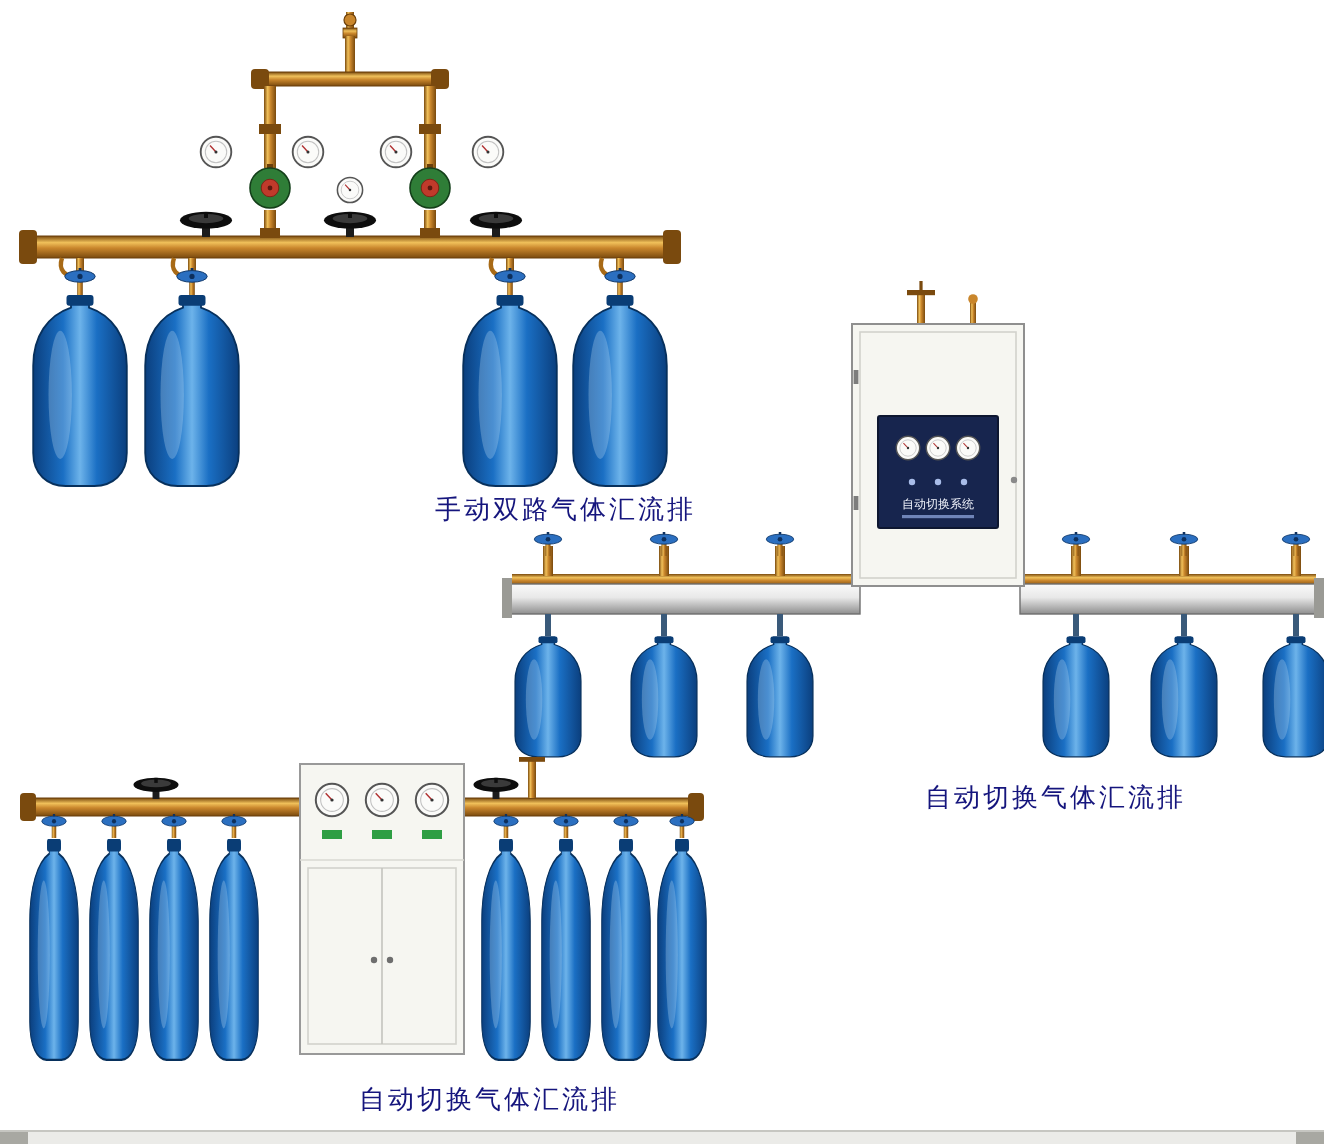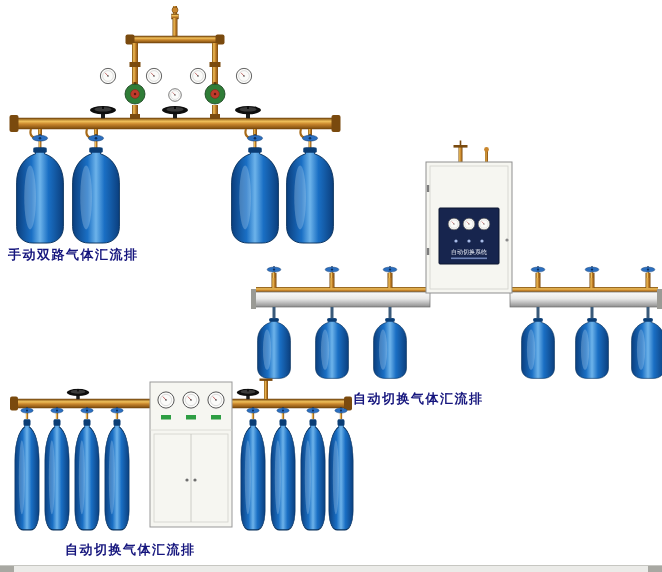--- a/index.html
+++ b/index.html
@@ -1,20 +1,20 @@
 <!DOCTYPE html>
 <html style="--cylinder-dark: #0b3f7e; --cylinder-mid: #1a6fc4; --cylinder-light: #6db3ea; --brass-dark: #7a4a0e; --brass-mid: #c9862c; --brass-light: #f0c05a; --handwheel-blue: #2b6fc0; --regulator-green: #2f7d37; --regulator-red: #c03a2b; --panel-navy: #17254e; --cabinet-fill: #f6f6f1; --rail-light: #e8e8e8; --rail-dark: #8e8e8e; --caption-text: #15157d;"><head>
 <meta charset="utf-8">
 <style>
   html,body{margin:0;padding:0;background:#fff;}
   .page{position:relative;width:662px;height:572px;background:#fff;overflow:hidden;
         font-family:"Liberation Sans",sans-serif;}
   .fig-svg{position:absolute;display:block;}
-  .caption{position:absolute;font-size:13px;font-weight:bold;letter-spacing:1.5px;
-           color:var(--caption-text,#15157d);text-align:left;white-space:nowrap;}
+  .caption{position:absolute;font-size:13px;font-weight:normal;letter-spacing:1.5px;
+           color:var(--caption-text,#15157d);text-align:right;white-space:nowrap;}
   .bottom-edge{position:absolute;left:0;top:565px;width:662px;height:7px;
                background:#ebebe8;border-top:1px solid #c6c6c1;}
   .bottom-edge .mark{position:absolute;top:0;width:14px;height:100%;background:#a8a8a2;}
   .bottom-edge .mark.left{left:0;}
   .bottom-edge .mark.right{right:0;}
 </style>
 </head>
 <body>
 
 <div class="page">

